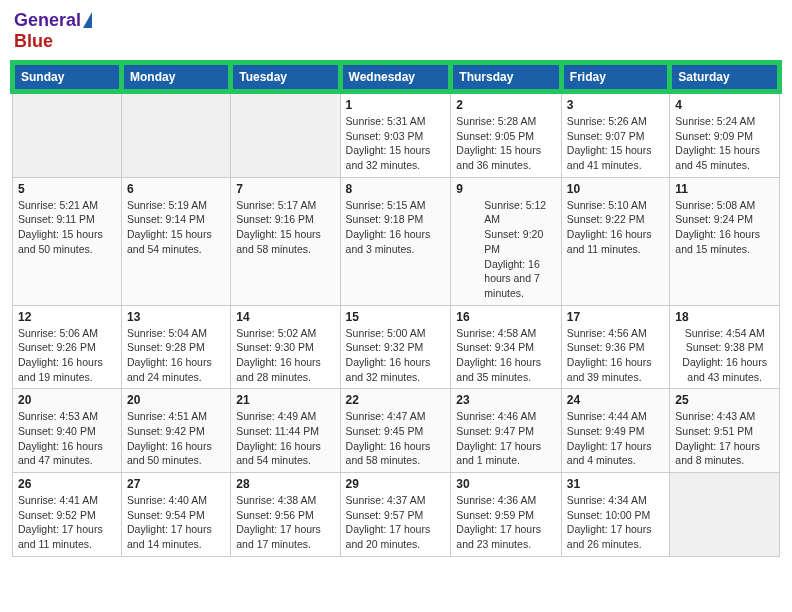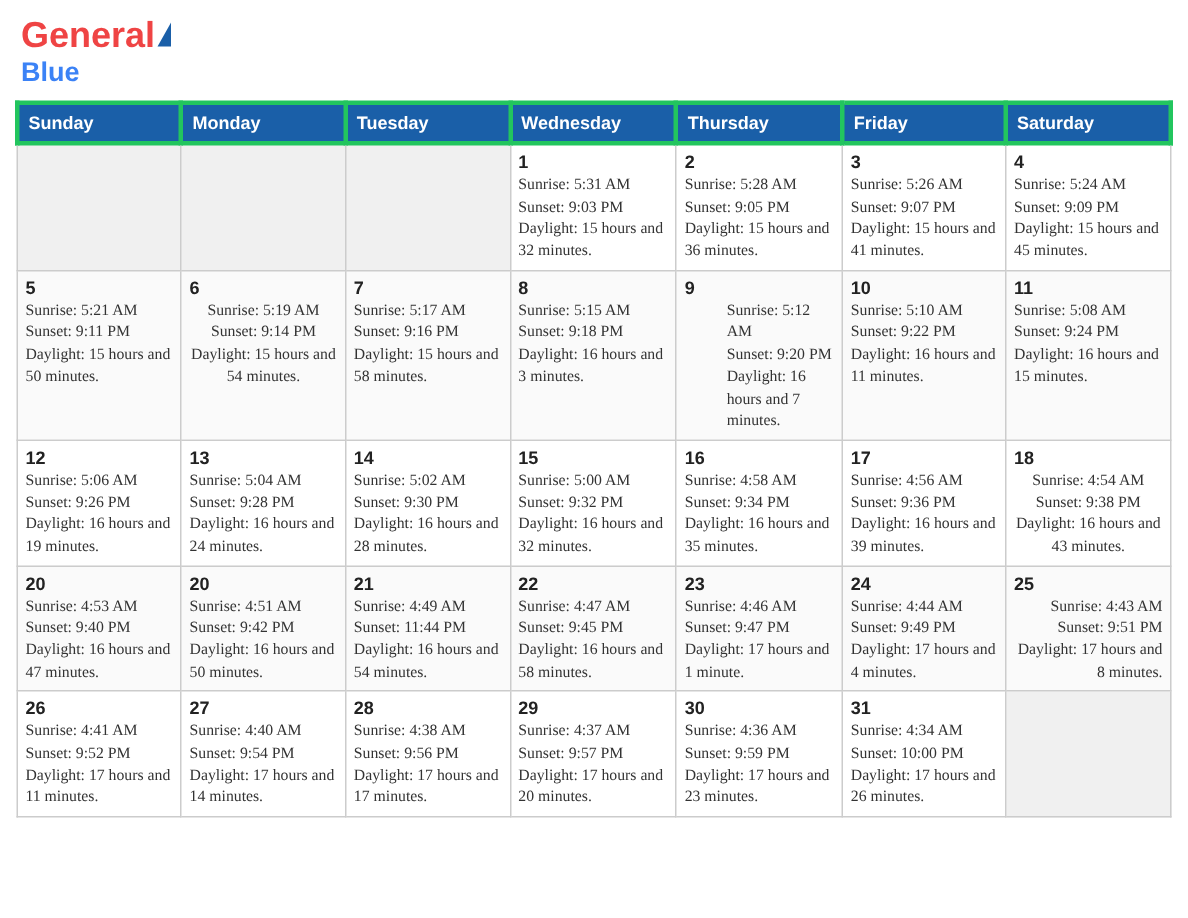--- a/index.html
+++ b/index.html
@@ -42,21 +42,21 @@
       width: 100%;
       border-collapse: collapse;
       font-size: 11px;
     }
     .calendar th {
       background-color: #1a5fa8;
       color: #fff;
       text-align: left;
       padding: 5px 6px;
       font-size: 12px;
-      border: 3px solid #22c55e;
+      border: 5px solid #22c55e;
     }
     .calendar td {
       border: 1px solid #ccc;
       vertical-align: top;
       padding: 4px 5px;
       width: 113px;
       min-height: 70px;
       background: #fff;
     }
     .calendar td.empty {
@@ -65,40 +65,39 @@
     .day-num {
       font-weight: bold;
       font-size: 12px;
       margin-bottom: 2px;
       color: #222;
     }
     .day-info {
       color: #333;
       font-size: 10.5px;
       line-height: 1.4;
-      font-family: Liberation Serif, serif;
     }
     .calendar tr:nth-child(even) td {
       background: #fafafa;
     }
     .calendar tr td.empty {
       background: #f0f0f0;
     }
   </style>
 </head>
 <body>
 
 <div class="header">
   <div class="logo">
     <div class="logo-row">
-      <span style="font-size:24px;font-weight:bold;color:#ef4444;">General</span>
+      <span style="font-size:18px;font-weight:bold;color:#4c1d95;">General</span>
       <span style="display:inline-block;width:0;height:0;border-left:9px solid transparent;border-bottom:16px solid #1a5fa8;margin-left:2px;margin-bottom:2px;"></span>
     </div>
     <div>
-      <span style="font-size:18px;font-weight:bold;color:#3b82f6;">Blue</span>
+      <span style="font-size:18px;font-weight:bold;color:#b91c1c;">Blue</span>
     </div>
   </div>
   <div class="title-block">
     <div class="title-month"></div>
     <div class="title-location"></div>
   </div>
 </div>
 
 <table class="calendar">
   <thead>
@@ -144,21 +143,21 @@
       </tr>
       <tr>
         <td>
           <div class="day-num">5</div>
           <div class="day-info" style="white-space: pre-line;">Sunrise: 5:21 AM
 Sunset: 9:11 PM
 Daylight: 15 hours and 50 minutes.</div>
         </td>
         <td>
           <div class="day-num">6</div>
-          <div class="day-info" style="white-space: pre-line; text-align: center;">Sunrise: 5:19 AM
+          <div class="day-info" style="white-space: pre-line;">Sunrise: 5:19 AM
 Sunset: 9:14 PM
 Daylight: 15 hours and 54 minutes.</div>
         </td>
         <td>
           <div class="day-num">7</div>
           <div class="day-info" style="white-space: pre-line;">Sunrise: 5:17 AM
 Sunset: 9:16 PM
 Daylight: 15 hours and 58 minutes.</div>
         </td>
         <td>
@@ -262,21 +261,21 @@
 Daylight: 17 hours and 1 minute.</div>
         </td>
         <td>
           <div class="day-num">24</div>
           <div class="day-info" style="white-space: pre-line;">Sunrise: 4:44 AM
 Sunset: 9:49 PM
 Daylight: 17 hours and 4 minutes.</div>
         </td>
         <td>
           <div class="day-num">25</div>
-          <div class="day-info" style="white-space: pre-line; text-align: right;">Sunrise: 4:43 AM
+          <div class="day-info" style="white-space: pre-line;">Sunrise: 4:43 AM
 Sunset: 9:51 PM
 Daylight: 17 hours and 8 minutes.</div>
         </td>
       </tr>
       <tr>
         <td>
           <div class="day-num">26</div>
           <div class="day-info" style="white-space: pre-line;">Sunrise: 4:41 AM
 Sunset: 9:52 PM
 Daylight: 17 hours and 11 minutes.</div>

